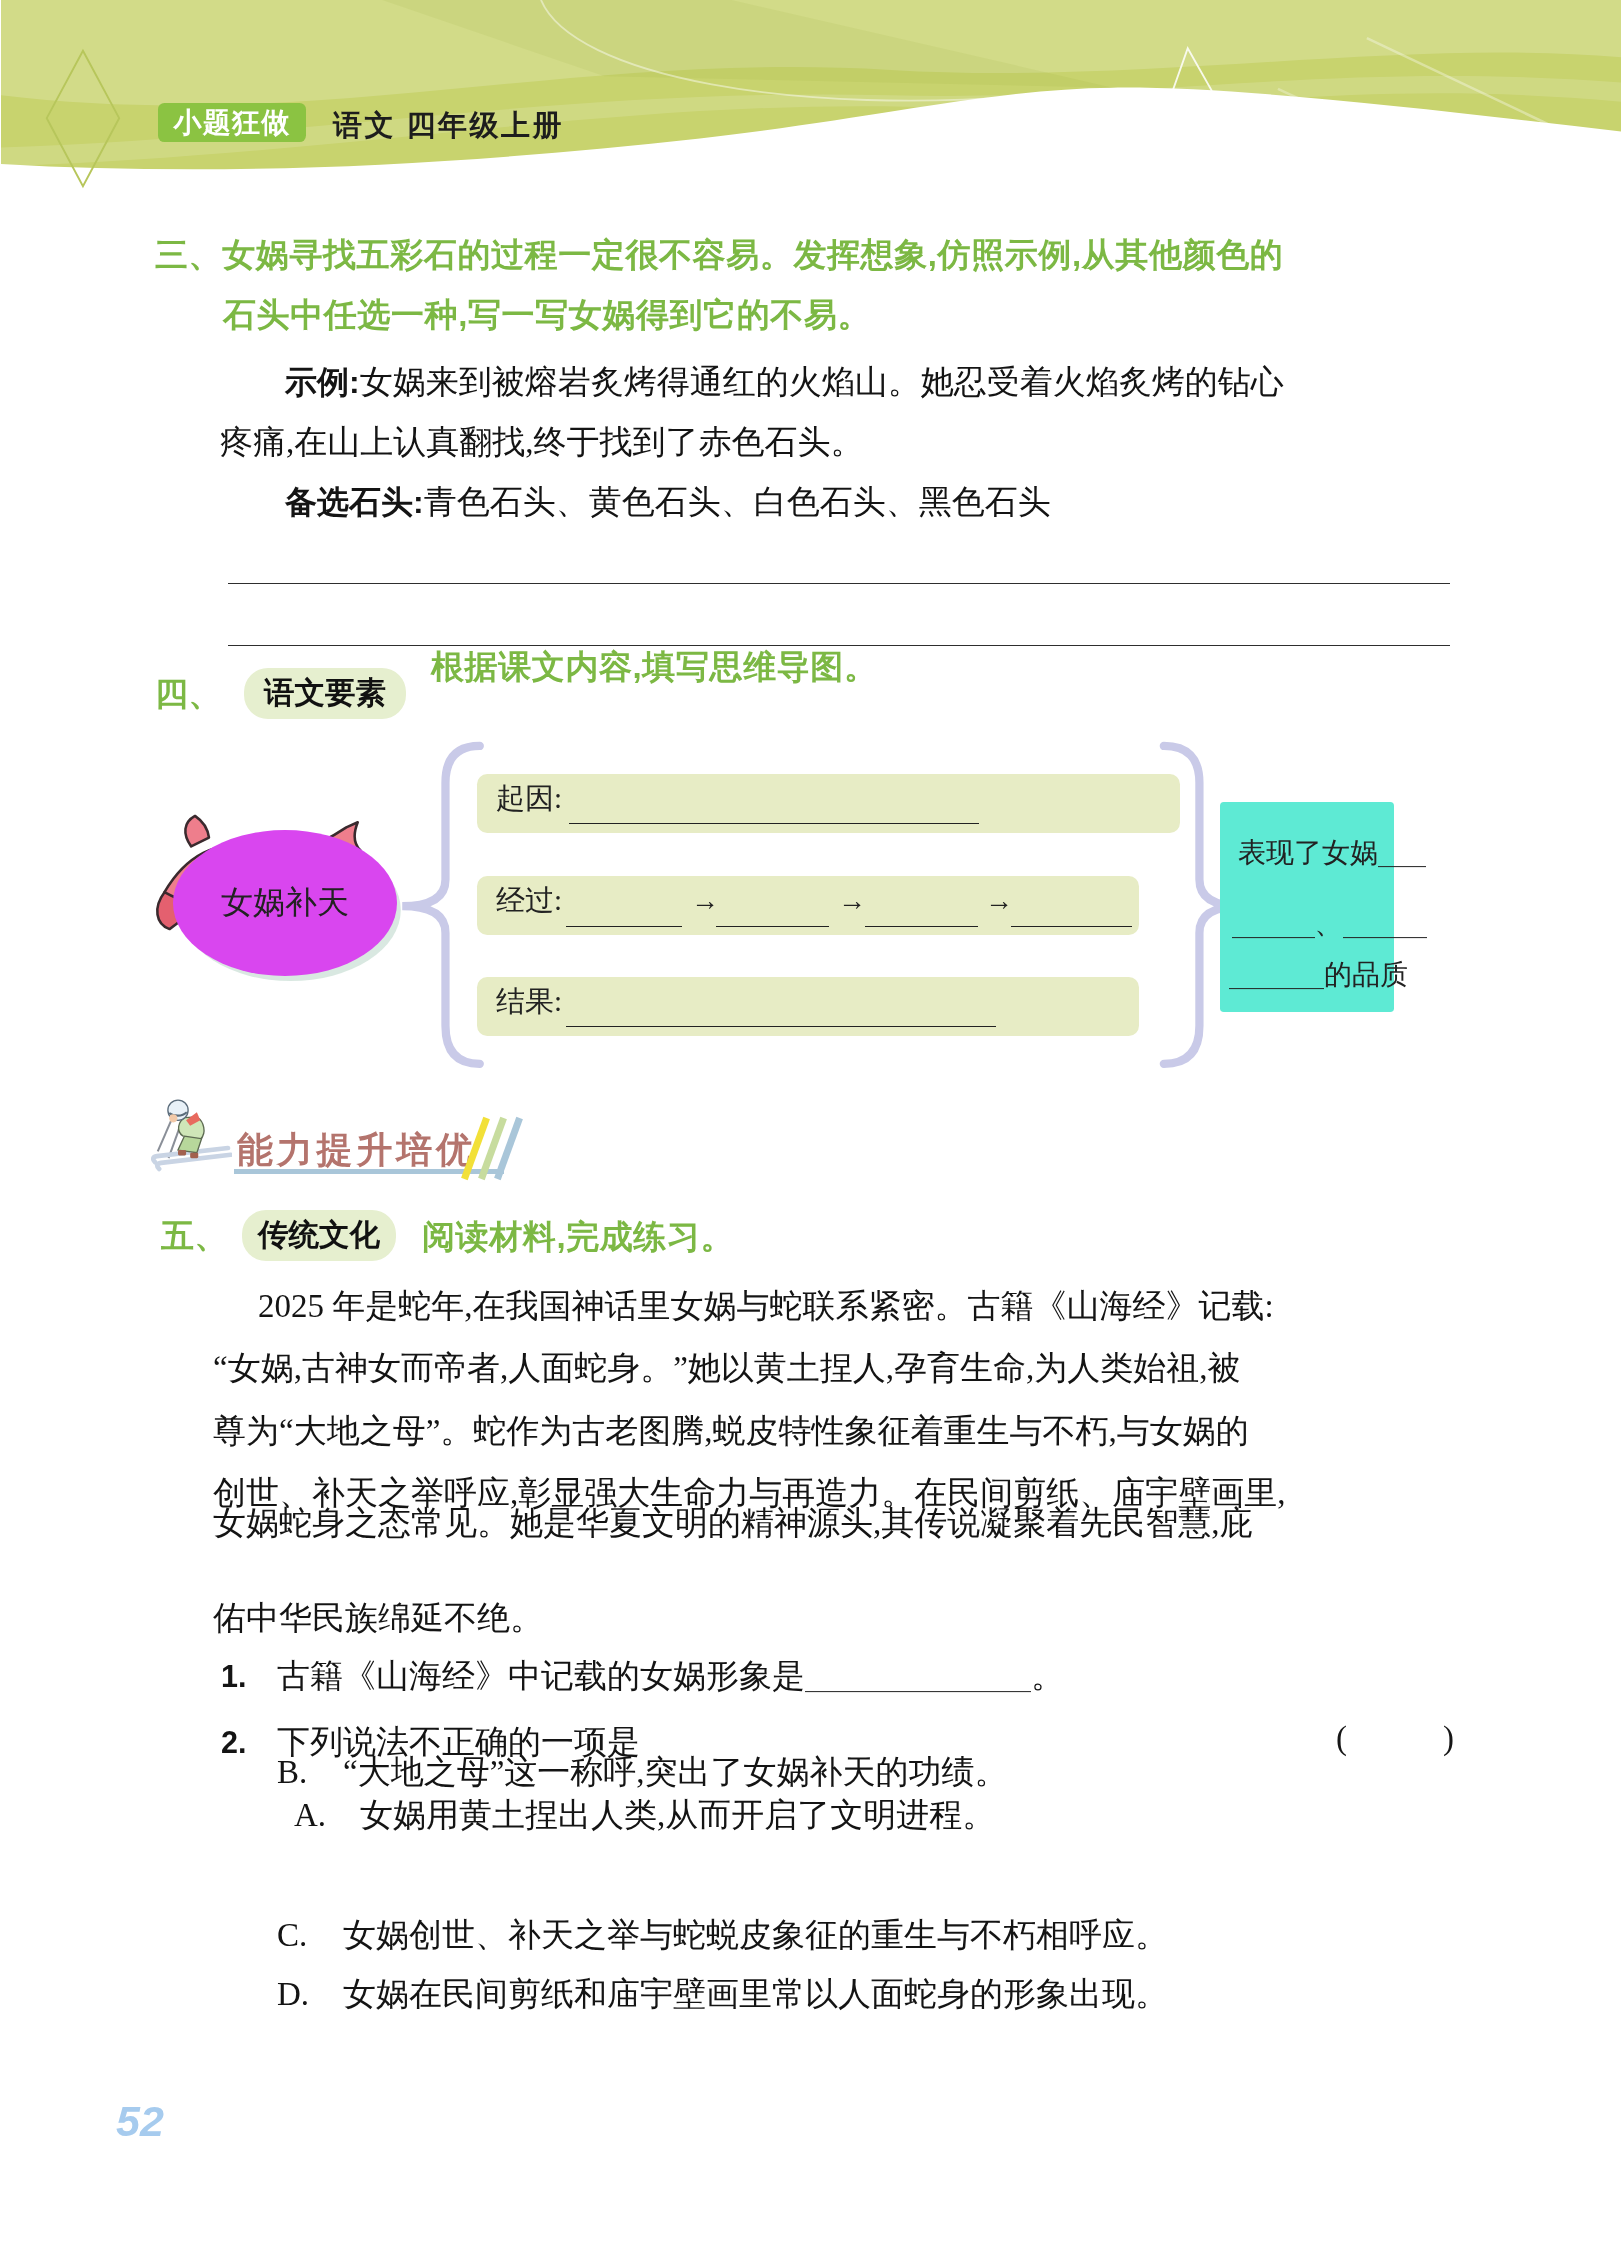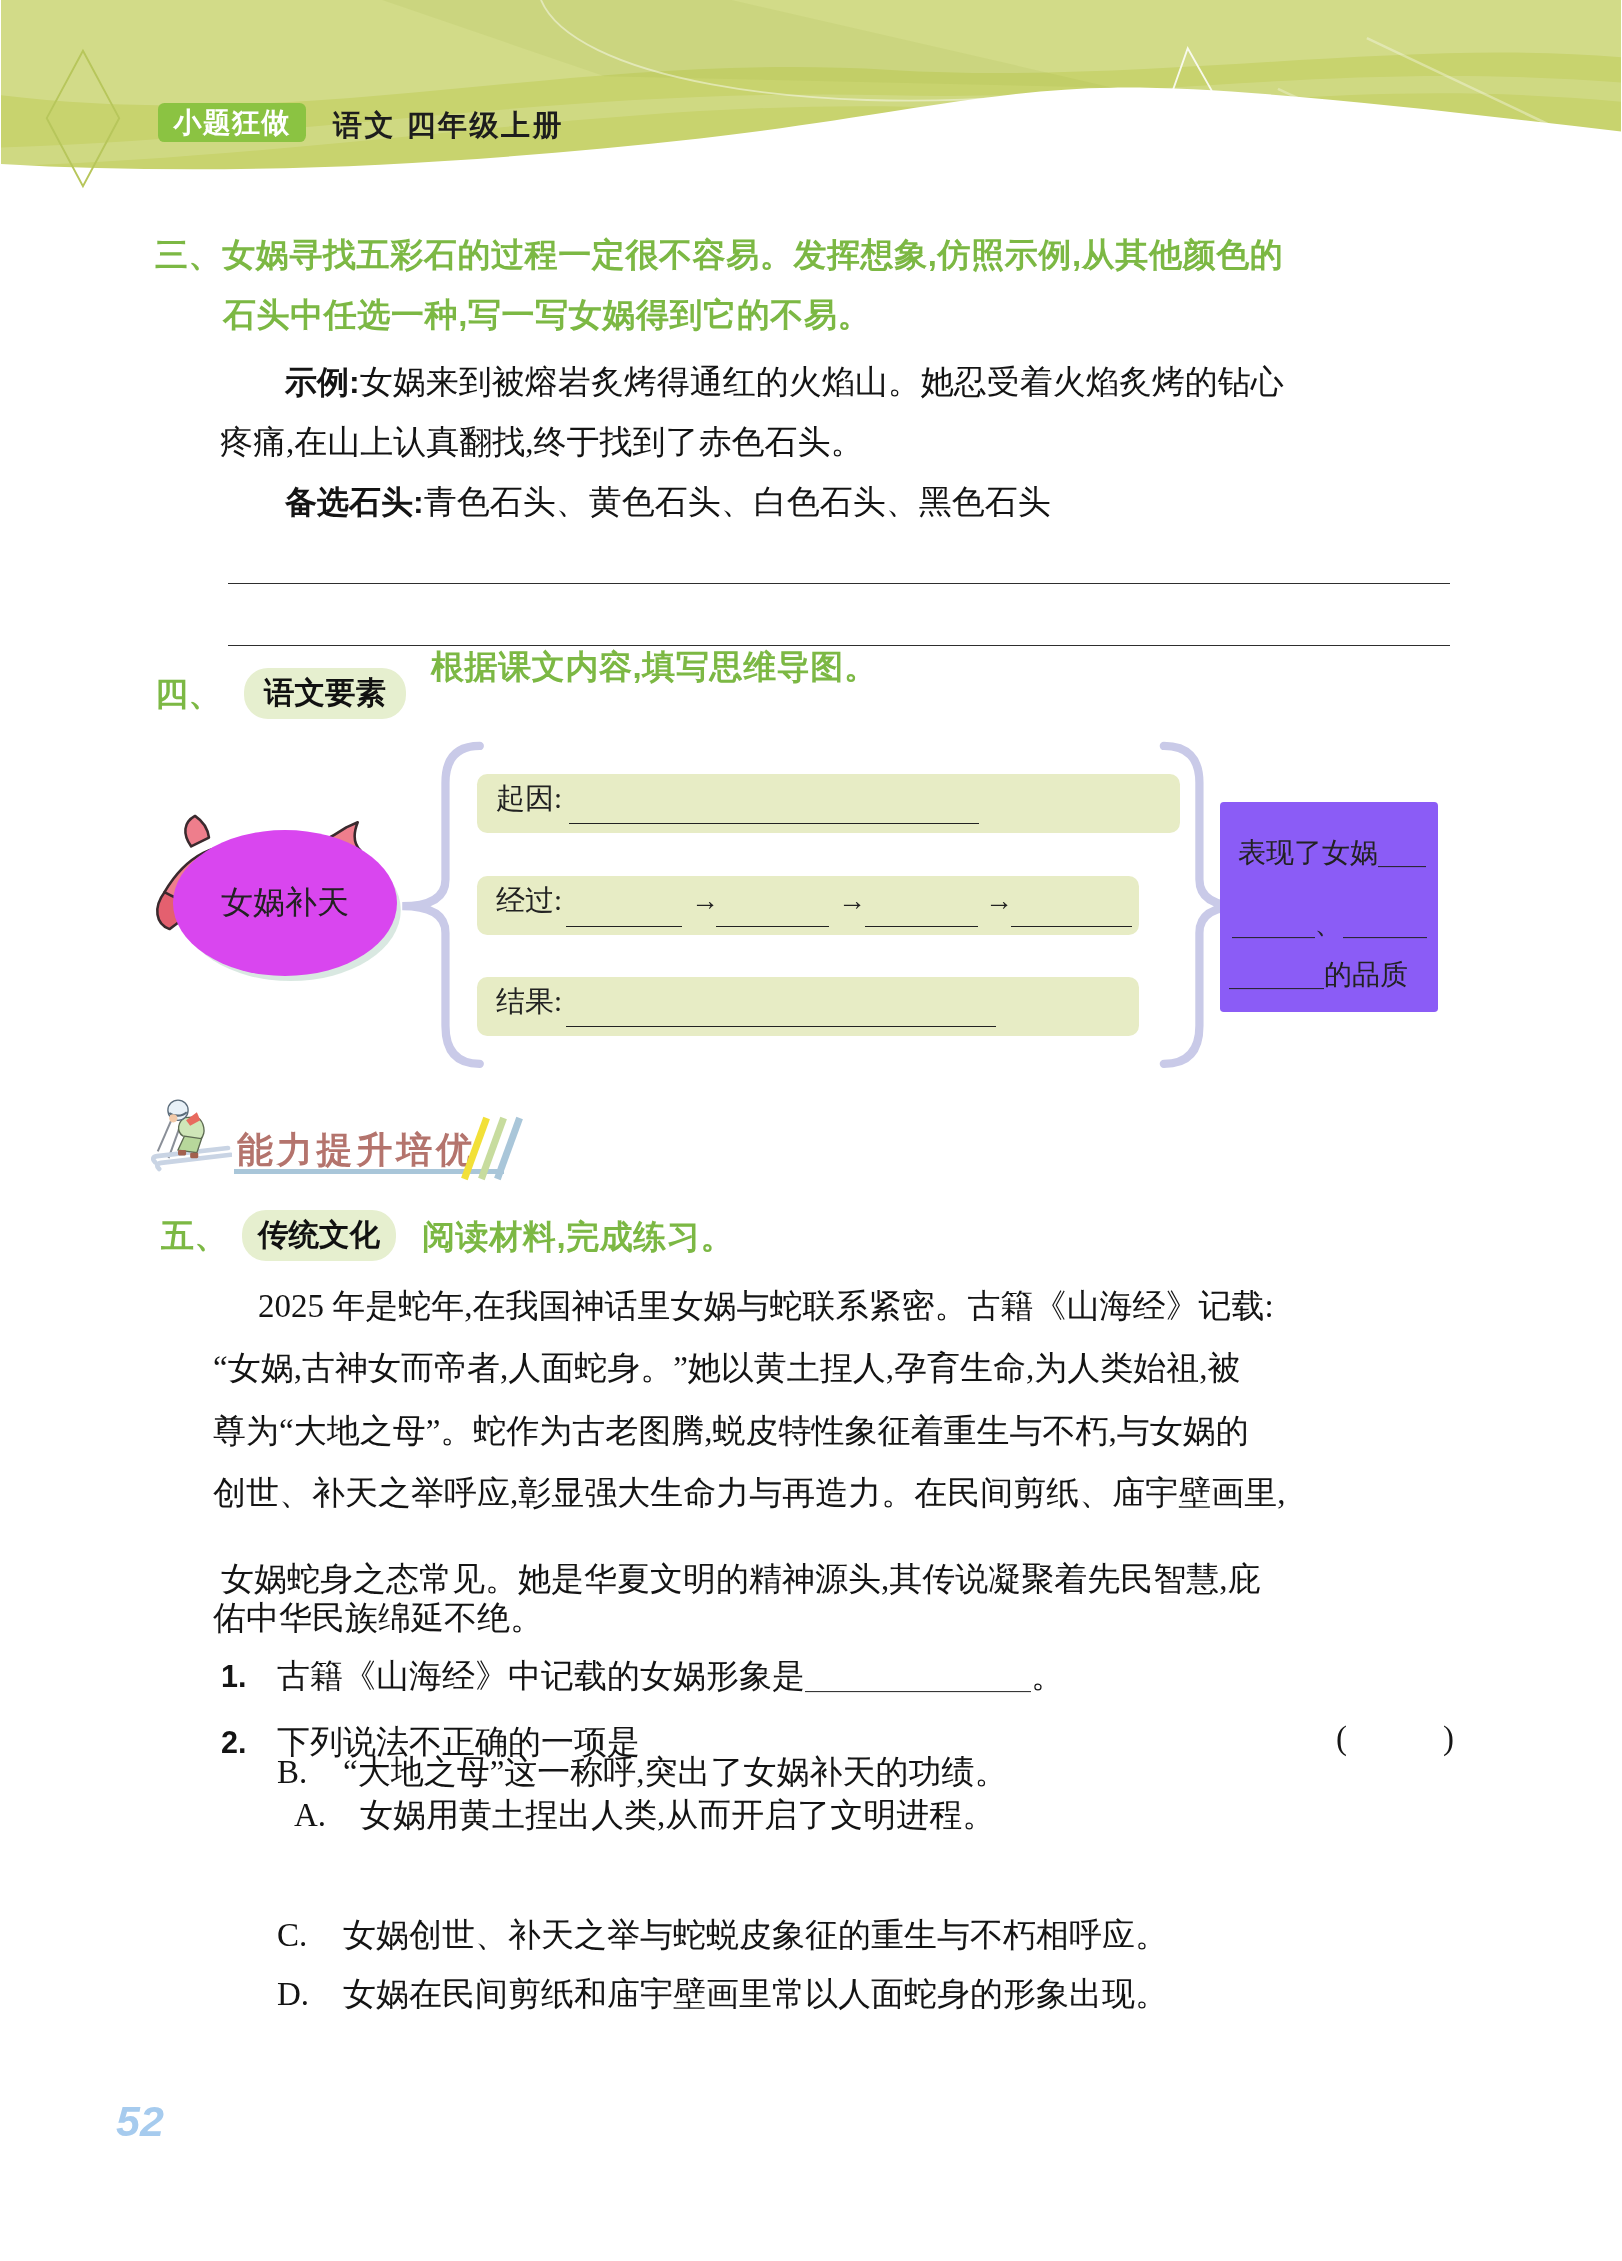--- a/index.html
+++ b/index.html
@@ -22,21 +22,21 @@
   .bold-label{font-family:"Liberation Sans",sans-serif;font-weight:bold;font-size:32px;}
   .ansline{position:absolute;left:228px;width:1222px;border-top:1.9px solid #2e2e2e;height:0;}
   
   .oval{position:absolute;left:173px;top:830px;width:224px;height:146px;border-radius:50%;
     background:#d946ef;box-shadow:5.7px 7px 0 -1.9px rgba(186,214,200,.55);
     display:flex;align-items:center;justify-content:center;font-size:32px;color:#222;}
   .gbox{position:absolute;left:477px;width:662px;height:59px;background:#e7ecc5;border-radius:10.2px;}
   .gbox .lbl{position:absolute;left:19px;top:5.1px;font-size:29px;color:#222;}
   .ublank{position:absolute;border-top:1.9px solid #222;height:0;}
   .arrowg{position:absolute;top:9px;font-size:28px;color:#222;}
-  .pinkbox{position:absolute;left:1220px;top:802px;width:218px;height:210px;background:#8b5cf6;border-radius:3.8px;
+  .pinkbox{position:absolute;left:1220px;top:802px;width:174px;height:210px;background:#5eead4;border-radius:3.8px;
     font-size:28px;color:#222;}
   .pline{position:absolute;white-space:nowrap;}
   .iblank{display:inline-block;height:0;border-bottom:1.9px solid #222;transform:translateY(5.1px);}
   
   .booster-title{position:absolute;left:237px;top:1126px;font-family:"Liberation Sans",sans-serif;
     font-weight:bold;font-size:36px;color:#b4746d;letter-spacing:3.8px;}
   .booster-line{position:absolute;left:234px;top:1169px;width:270px;height:4.5px;background:#a9c6d9;}
   .slash{position:absolute;top:1116px;width:7px;height:65px;transform:rotate(20deg);}
   
   .qnum{font-family:"Liberation Sans",sans-serif;font-weight:bold;font-size:30.5px;
@@ -152,21 +152,21 @@
 <div class="slash" style="left:505px;background:#a9c6d9;"></div>
 
 <div class="ghead" style="left:161px;top:1214px;">五、</div>
 <div class="pill" style="left:242px;top:1210px;width:154px;height:51px;">传统文化</div>
 <div class="ghead" style="left:422px;top:1215px;">阅读材料,完成练习。</div>
 
 <div class="bline" style="left:258px;top:1284px;">2025 年是蛇年,在我国神话里女娲与蛇联系紧密。古籍《山海经》记载:</div>
 <div class="bline" style="left:213px;top:1346px;">“女娲,古神女而帝者,人面蛇身。”她以黄土捏人,孕育生命,为人类始祖,被</div>
 <div class="bline" style="left:213px;top:1409px;">尊为“大地之母”。蛇作为古老图腾,蜕皮特性象征着重生与不朽,与女娲的</div>
 <div class="bline" style="left:213px;top:1471px;">创世、补天之举呼应,彰显强大生命力与再造力。在民间剪纸、庙宇壁画里,</div>
-<div class="bline" style="left:213px;top:1557px;margin-left:8px;">女娲蛇身之态常见。她是华夏文明的精神源头,其传说凝聚着先民智慧,庇</div>
+<div class="bline" style="left:213px;top:1501px;">女娲蛇身之态常见。她是华夏文明的精神源头,其传说凝聚着先民智慧,庇</div>
 <div class="bline" style="left:213px;top:1596px;">佑中华民族绵延不绝。</div>
 
 <div class="bline" style="left:221px;top:1654px;">
   <span class="qnum">1.</span><span>古籍《山海经》中记载的女娲形象是</span><span class="iblank" style="width:226px;"></span><span>。</span>
 </div>
 
 <div class="bline" style="left:221px;top:1720px;">
   <span class="qnum">2.</span><span>下列说法不正确的一项是</span>
 </div>
 <div class="paren" style="top:1720px;">

